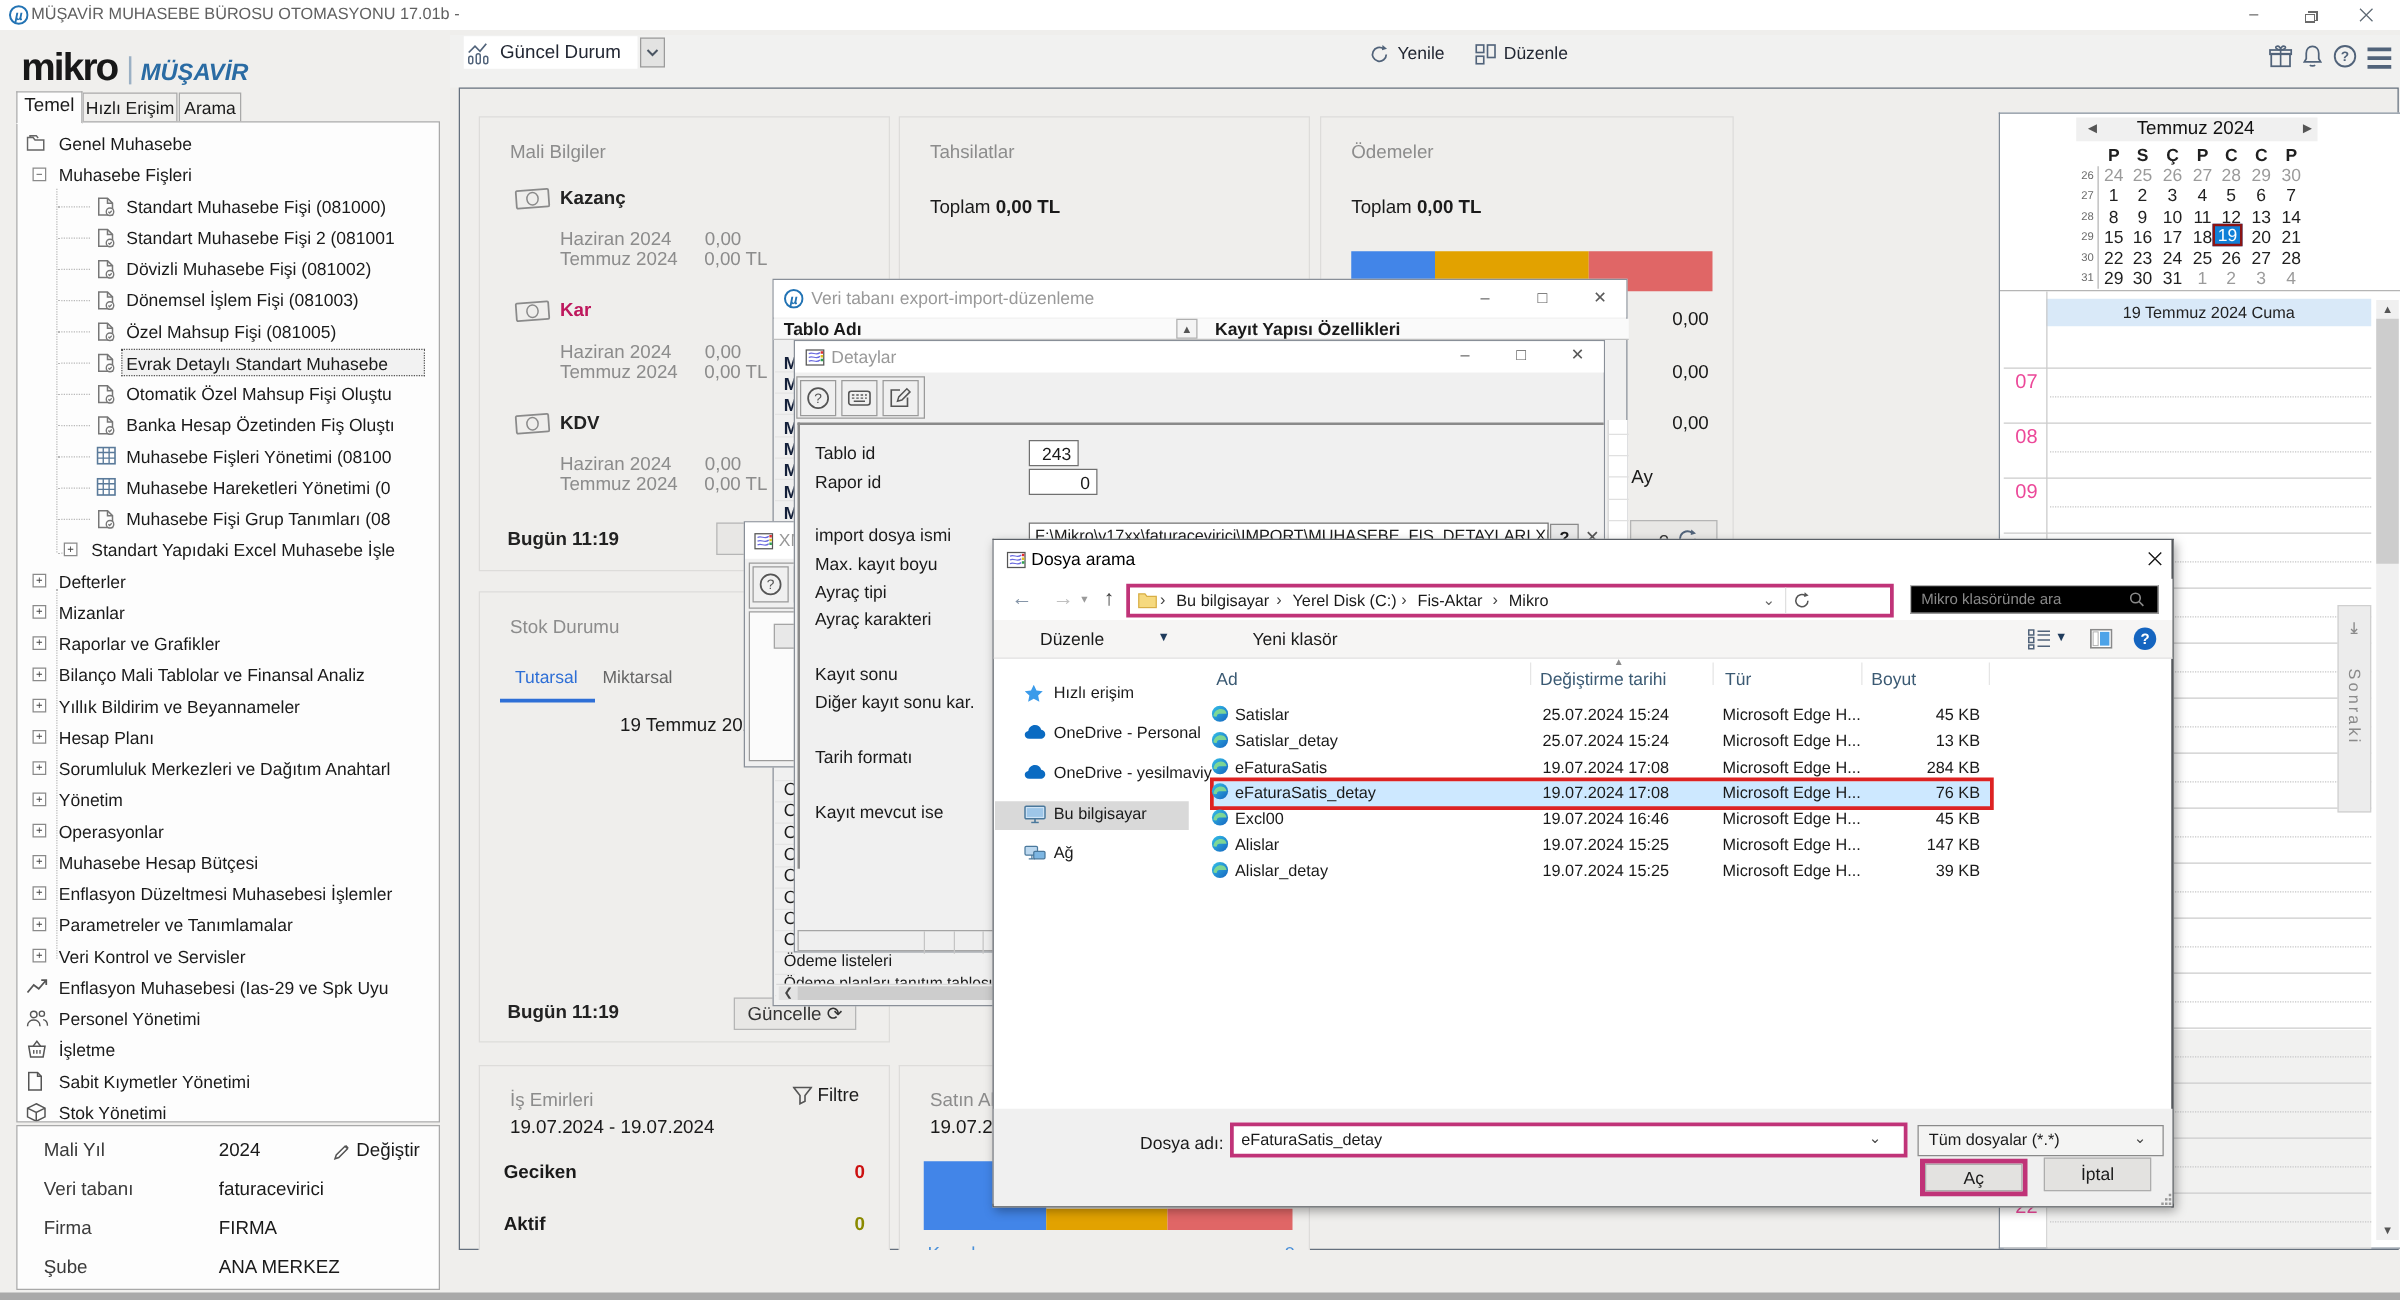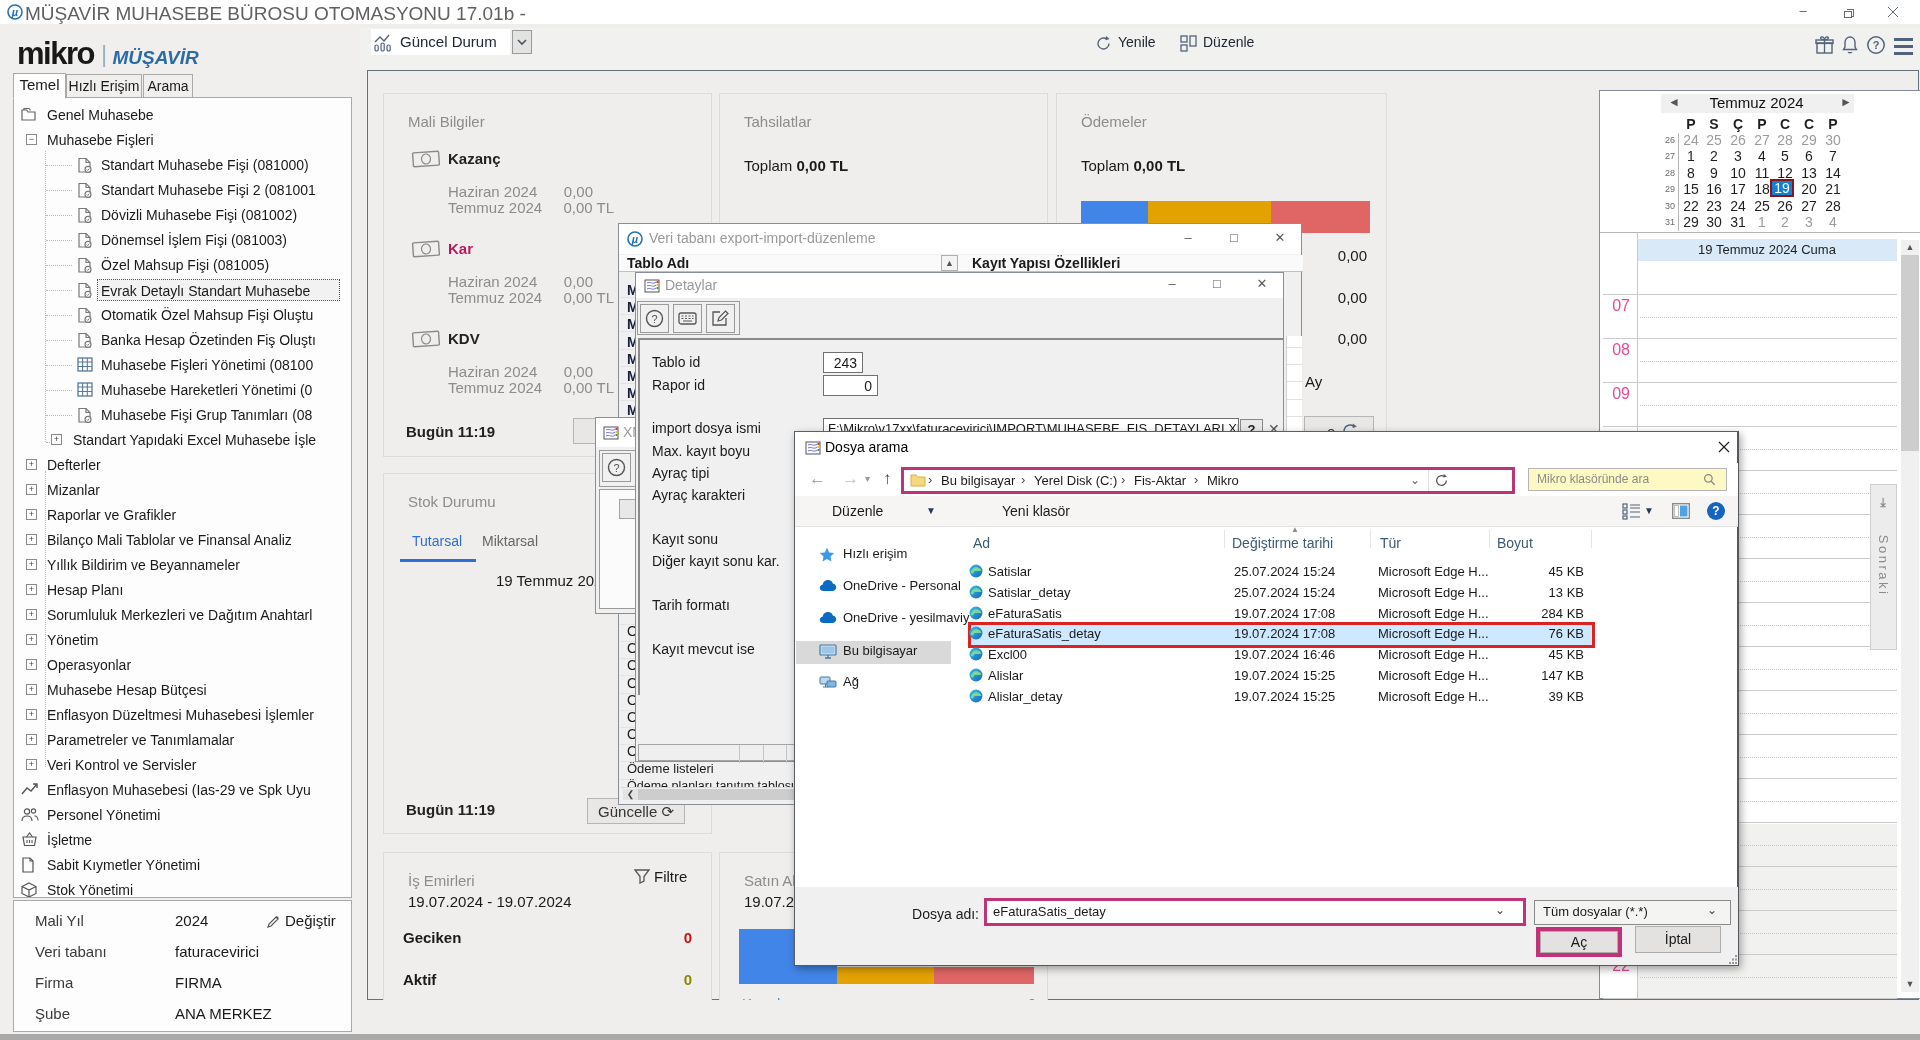--- a/index.html
+++ b/index.html
@@ -3,21 +3,21 @@
 <meta charset="utf-8">
 <style>
   * { margin:0; padding:0; box-sizing:border-box; }
   html,body { width:1920px; height:1040px; overflow:hidden; }
   body { font-family:"Liberation Sans", sans-serif; background:#efeeec; position:relative; font-size:15px; color:#1a1a1a; }
   .abs { position:absolute; }
   svg { display:block; }
 
   
   #titlebar { left:0; top:0; width:1920px; height:24px; background:#ffffff; }
-  #titlebar .ttl { position:absolute; left:25px; top:3px; font-size:19px; color:#606060; }
+  #titlebar .ttl { position:absolute; left:25px; top:3px; font-size:13px; color:#606060; }
   .winbtn { position:absolute; top:0; width:30px; height:23px; color:#5a5a5a; font-size:13px; text-align:center; line-height:22px; }
 
   
   #sidebar { left:0; top:24px; width:360px; height:1010px; background:#f0efed; }
   .logo { position:absolute; left:17px; top:12px; height:36px; }
   .tab { position:absolute; top:50px; height:24px; border:1px solid #a9a9a9; background:#f0efed; font-size:15px; color:#1a1a1a; text-align:center; line-height:22px; }
   .tab.sel { background:#fdfdfd; border-bottom:1px solid #fdfdfd; height:26px; top:49px; z-index:3; }
   #treepanel { position:absolute; left:13px; top:73px; width:339px; height:801px; background:#fdfdfd; border:1px solid #a9a9a9; overflow:hidden; }
   #infopanel { position:absolute; left:13px; top:876px; width:339px; height:132px; background:#fdfdfd; border:1px solid #a9a9a9; }
   .trow { position:absolute; height:25px; line-height:25px; white-space:nowrap; font-size:14px; color:#1a1a1a; }
@@ -828,21 +828,21 @@
       <span class="abs" style="left:230px;top:3px;font-size:13px;">Fis-Aktar</span>
       <span class="abs" style="left:290px;top:2px;color:#444;font-size:13px;">›</span>
       <span class="abs" style="left:303px;top:3px;font-size:13px;">Mikro</span>
       <span class="abs" style="left:506px;top:3px;color:#666;font-size:12px;">⌄</span>
       <div class="abs" style="left:524px;top:0;width:1px;height:21px;background:#e0e0e0;"></div>
       <svg class="abs" style="left:530px;top:3px" width="15" height="15" viewBox="0 0 17 17">
           <path d="M14 8.5 a5.5 5.5 0 1 1 -2.2-4.4" fill="none" stroke="#555" stroke-width="1.4"></path>
           <path d="M11 1 L14.6 3.9 L10.6 5.2 Z" fill="#555"></path>
         </svg>
     </div>
-    <div class="abs" style="left:733px;top:5px;width:199px;height:23px;border:1px solid #b5b5b5;background:#fef9c3;">
+    <div class="abs" style="left:733px;top:5px;width:199px;height:23px;border:1px solid #b5b5b5;background:#000000;">
       <span class="abs" style="left:8px;top:3px;color:#8a8a8a;font-size:12px;">Mikro klasöründe ara</span>
       <svg class="abs" style="left:174px;top:4px" width="13" height="13" viewBox="0 0 15 15">
           <circle cx="6.2" cy="6.2" r="4.4" fill="none" stroke="#8a8a8a" stroke-width="1.5"></circle>
           <path d="M9.5 9.5 L13.5 13.5" stroke="#8a8a8a" stroke-width="1.5"></path>
         </svg>
     </div>
   </div>
 
   <div class="abs" style="left:0;top:64px;width:943px;height:31px;background:#f6f5f4;border-bottom:1px solid #e2e2e2;">
     <span class="abs" style="left:37px;top:7px;font-size:14px;">Düzenle</span>

